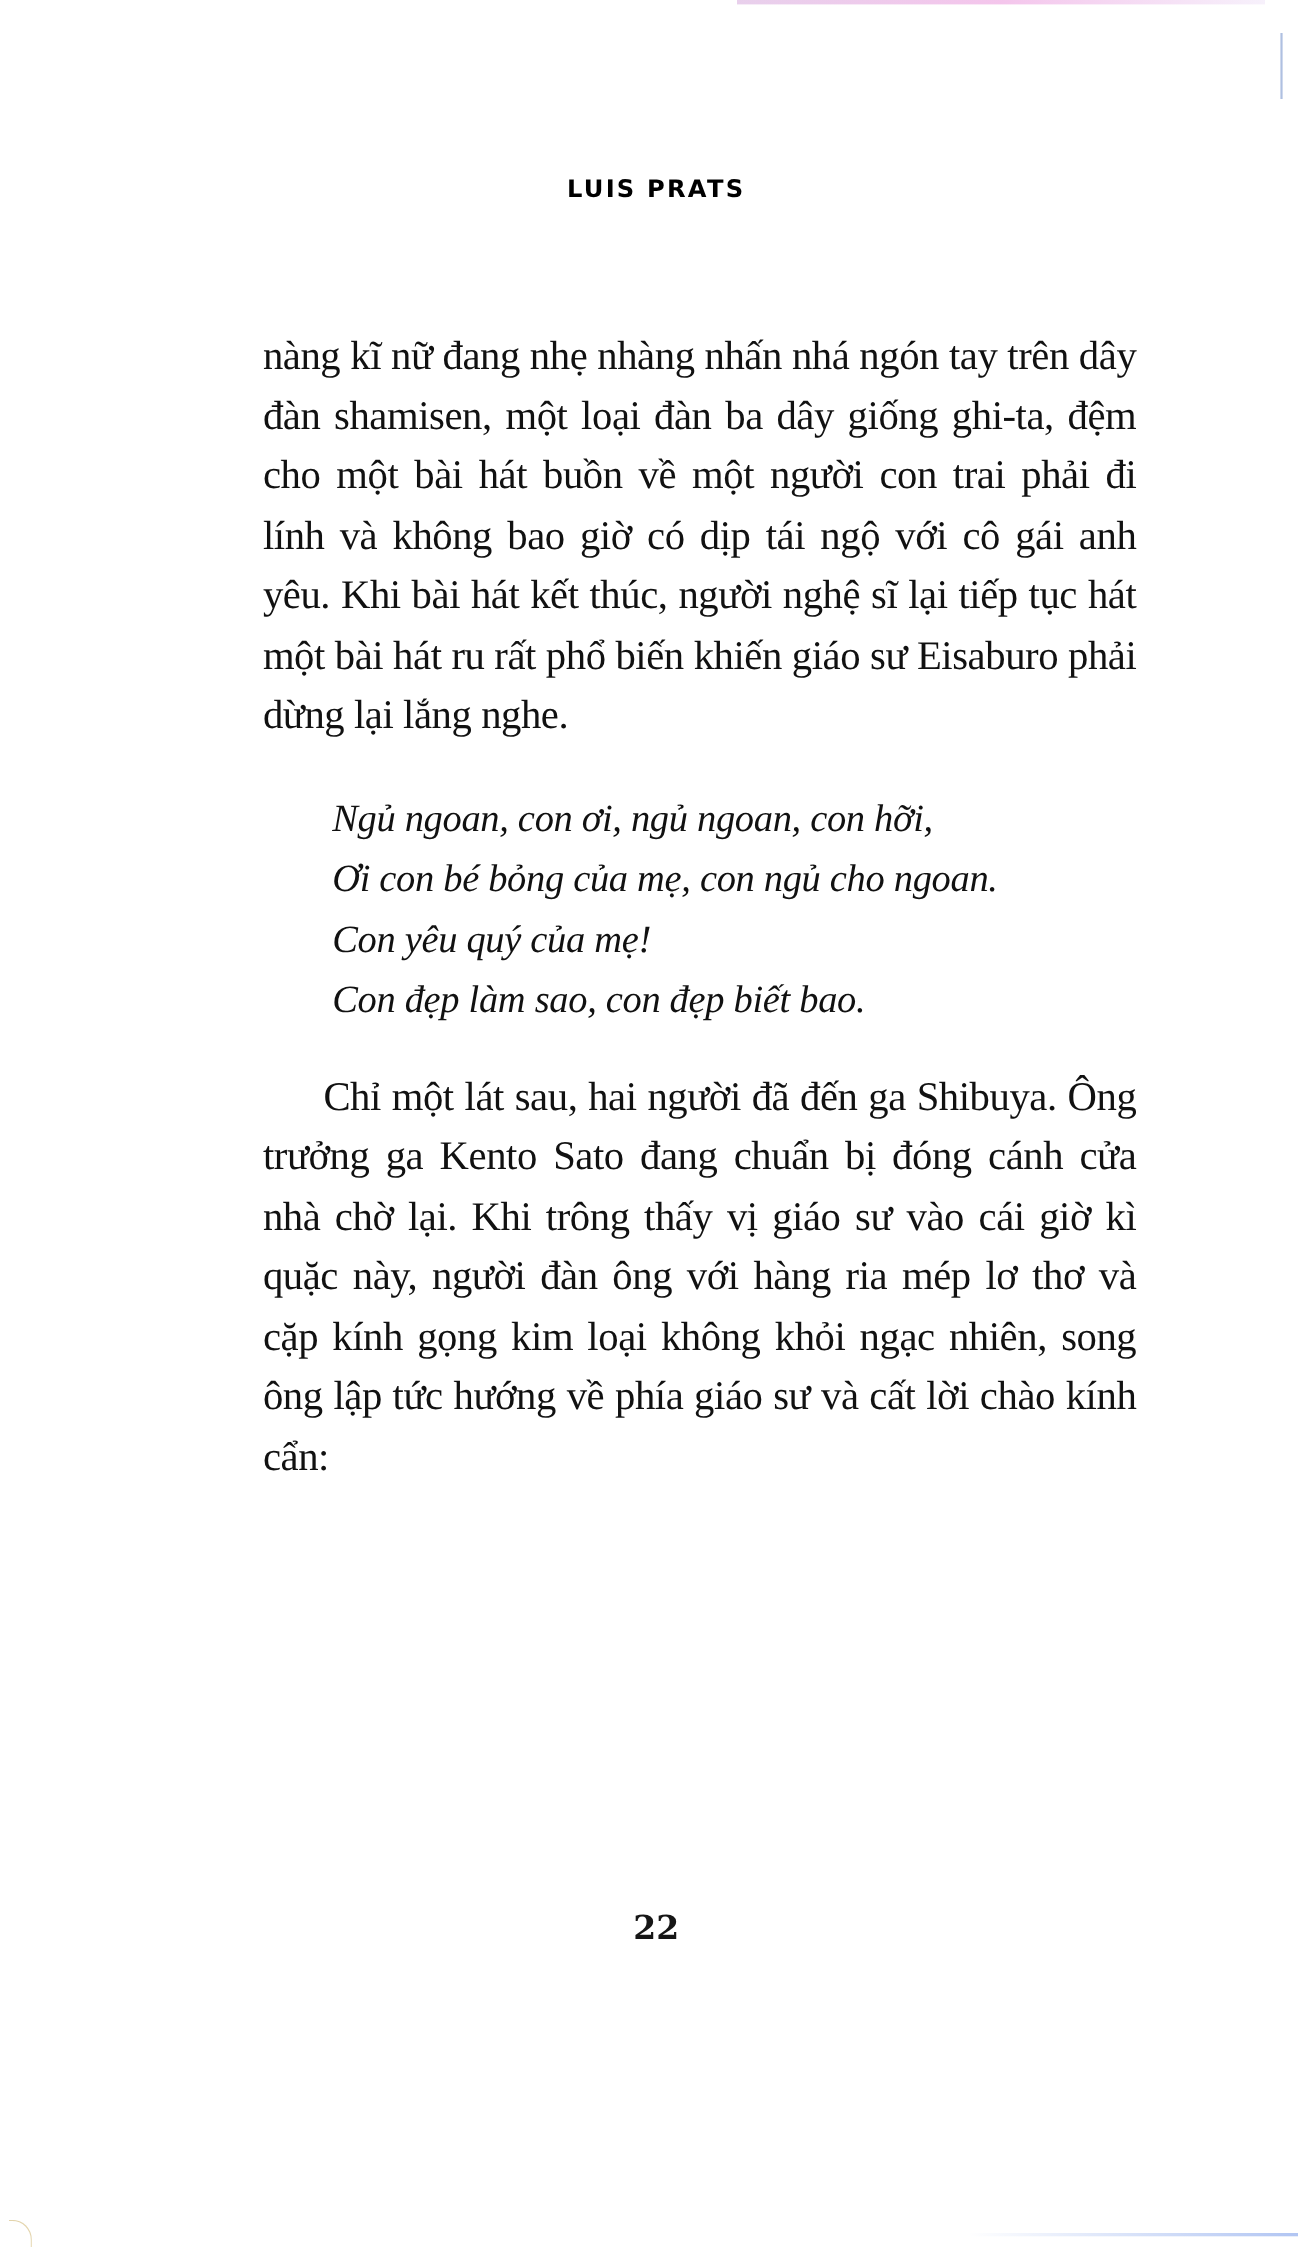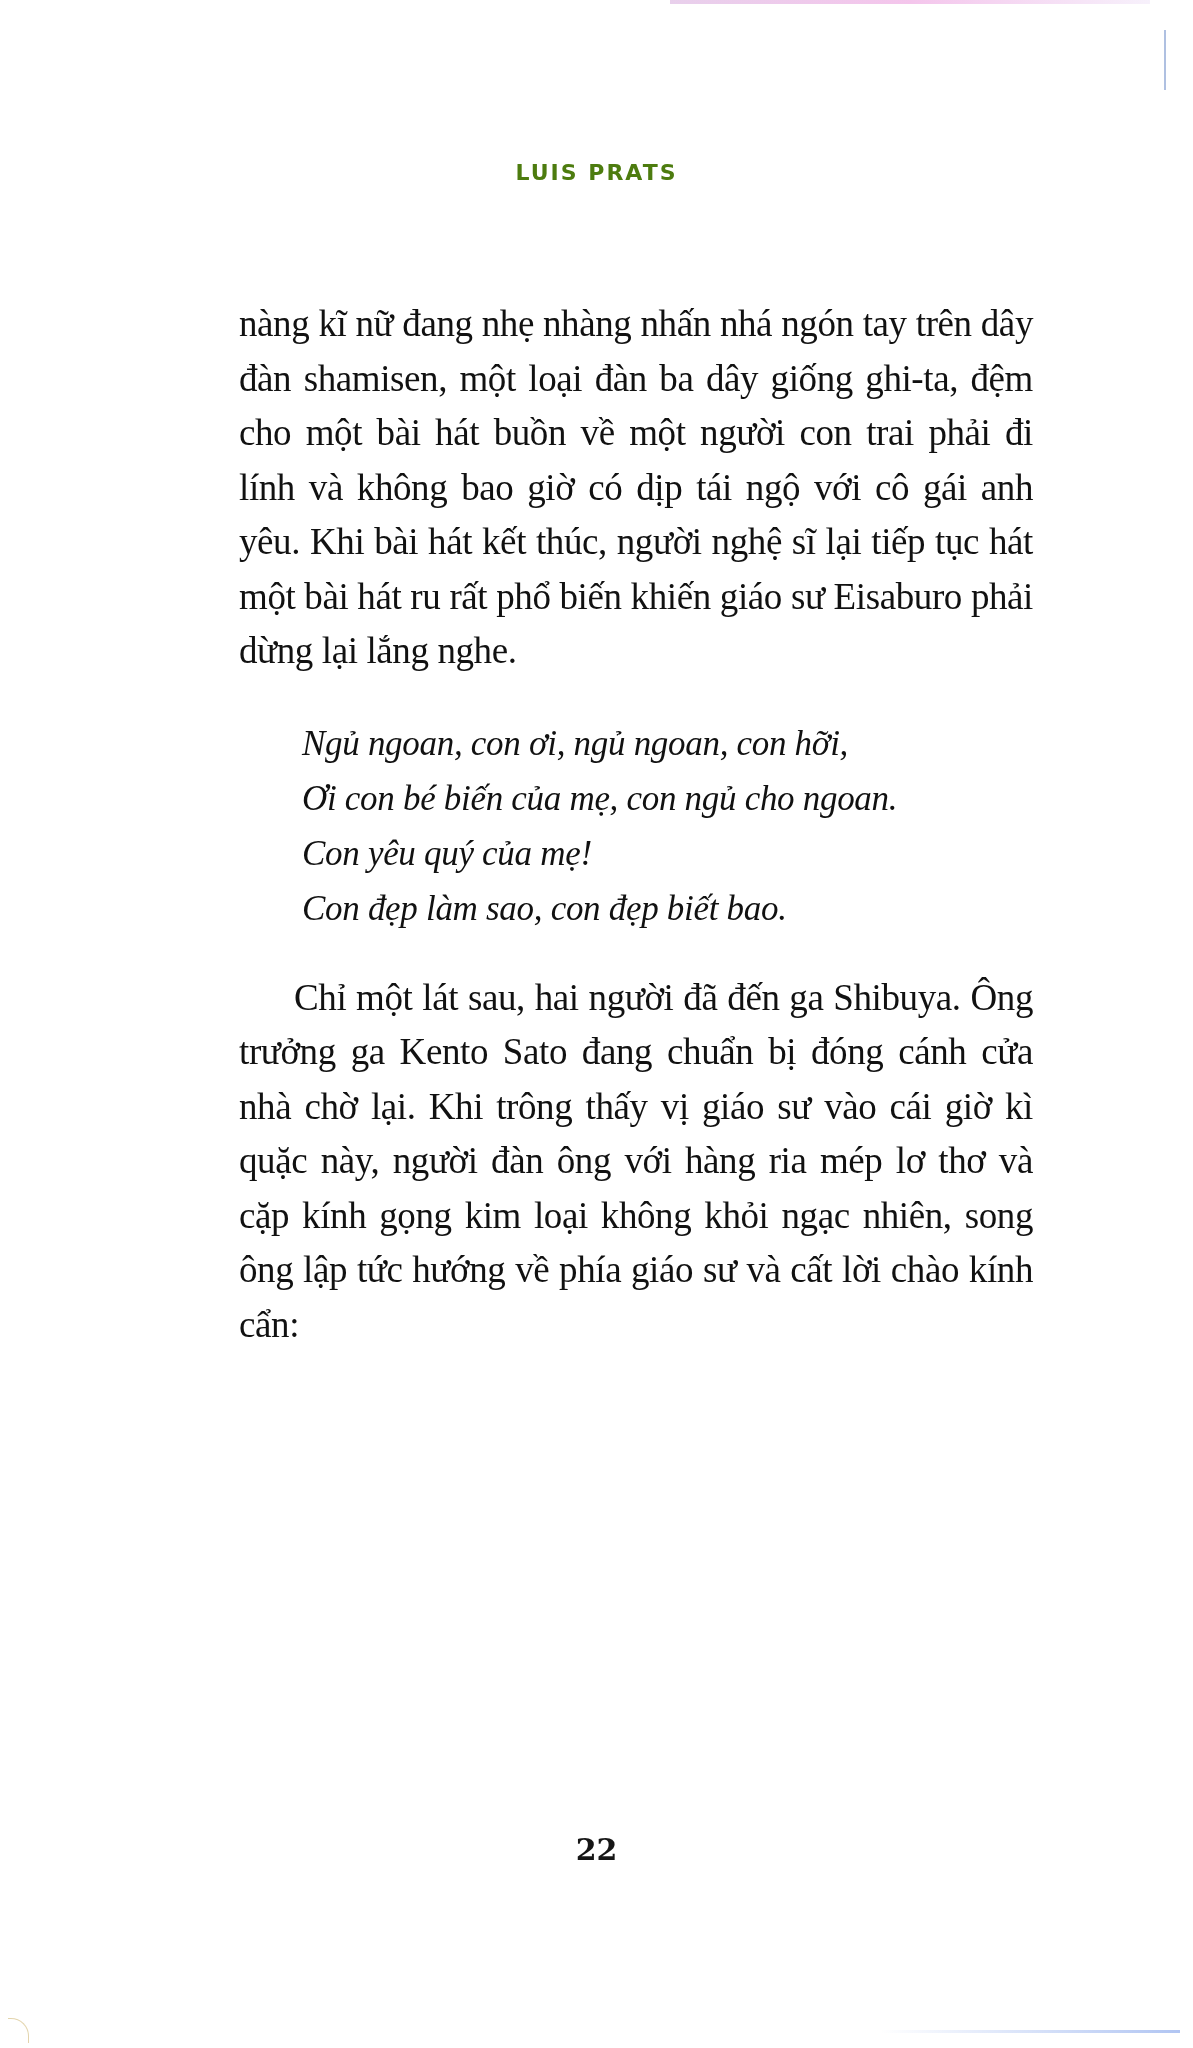--- a/index.html
+++ b/index.html
@@ -52,21 +52,21 @@
     .running-head {
       position: absolute;
       top: 160px;
       left: 0;
       width: 1193px;
       text-align: center;
       font-family: "DejaVu Sans", sans-serif;
       font-weight: bold;
       font-size: 22px;
       letter-spacing: 2px;
-      color: #4d7c0f;
+      color: #000000;
     }
     .text-block {
       position: absolute;
       left: 227px;
       top: 285px;
       width: 818px;
     }
     .para {
       margin: 12px;
       font-size: 37px;
@@ -83,21 +83,21 @@
       font-style: italic;
       font-size: 35px;
       line-height: 55px;
       letter-spacing: -0.3px;
     }
     .verse-line {
       display: block;
     }
     .page-number {
       position: absolute;
-      top: 1832px;
+      top: 1736px;
       left: 0;
       width: 1193px;
       text-align: center;
       font-family: "DejaVu Serif", serif;
       font-weight: bold;
       font-size: 30px;
       color: #161616;
     }
   </style>
 </head>
@@ -108,21 +108,21 @@
 <div class="scan-edge-bottom"></div>
 <div class="scan-corner-bl"></div>
 
 <div class="running-head">LUIS PRATS</div>
 
 <div class="text-block">
   <p class="para">nàng kĩ nữ đang nhẹ nhàng nhấn nhá ngón tay trên dây đàn shamisen, một loại đàn ba dây giống ghi-ta, đệm cho một bài hát buồn về một người con trai phải đi lính và không bao giờ có dịp tái ngộ với cô gái anh yêu. Khi bài hát kết thúc, người nghệ sĩ lại tiếp tục hát một bài hát ru rất phổ biến khiến giáo sư Eisaburo phải dừng lại lắng nghe.</p>
 
   <div class="verse">
     <span class="verse-line">Ngủ ngoan, con ơi, ngủ ngoan, con hỡi,</span>
-    <span class="verse-line">Ơi con bé biến của mẹ, con ngủ cho ngoan.</span>
+    <span class="verse-line">Ơi con bé bỏng của mẹ, con ngủ cho ngoan.</span>
     <span class="verse-line">Con yêu quý của mẹ!</span>
     <span class="verse-line">Con đẹp làm sao, con đẹp biết bao.</span>
   </div>
 
   <p class="para indent">Chỉ một lát sau, hai người đã đến ga Shibuya. Ông trưởng ga Kento Sato đang chuẩn bị đóng cánh cửa nhà chờ lại. Khi trông thấy vị giáo sư vào cái giờ kì quặc này, người đàn ông với hàng ria mép lơ thơ và cặp kính gọng kim loại không khỏi ngạc nhiên, song ông lập tức hướng về phía giáo sư và cất lời chào kính cẩn:</p>
 </div>
 
 <div class="page-number">22</div>
 
 </body></html>

